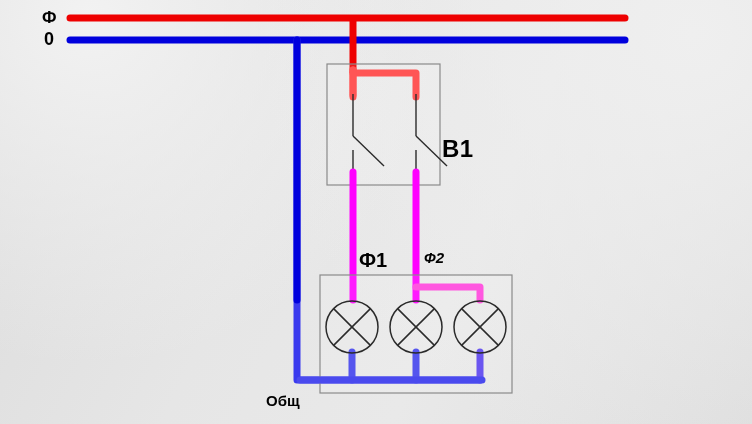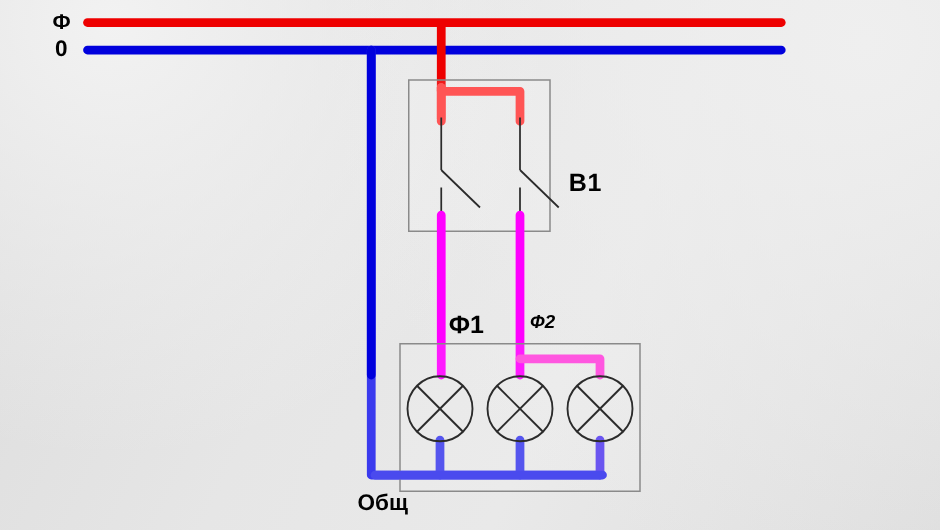--- a/index.html
+++ b/index.html
@@ -29,24 +29,24 @@
     position: absolute;
     color: #000;
     font-family: "Liberation Sans", sans-serif;
     font-weight: bold;
     white-space: nowrap;
     line-height: 1;
     user-select: none;
   }
   #lbl-phase   { left: 42px;  top: 9px;   font-size: 17px; }
   #lbl-zero    { left: 44px;  top: 30px;  font-size: 18px; }
-  #lbl-b1      { left: 455px; top: 137px; font-size: 20px; letter-spacing: 0.5px; }
+  #lbl-b1      { left: 442px; top: 137px; font-size: 24px; letter-spacing: 0.5px; }
   #lbl-f1      { left: 359px; top: 250px; font-size: 20px; }
   #lbl-f2      { left: 424px; top: 250px; font-size: 15px; font-style: italic; }
-  #lbl-common  { left: 286px; top: 393px; font-size: 18px; }
+  #lbl-common  { left: 266px; top: 393px; font-size: 15px; }
   #lbl-lustra  { left: 521px; top: 352px; font-size: 21px; letter-spacing: 0.3px; }
 </style>
 </head>
 <body>
 
 <div id="stage">
 
   <svg id="diagram" viewBox="0 0 752 424">
 
     <g>

